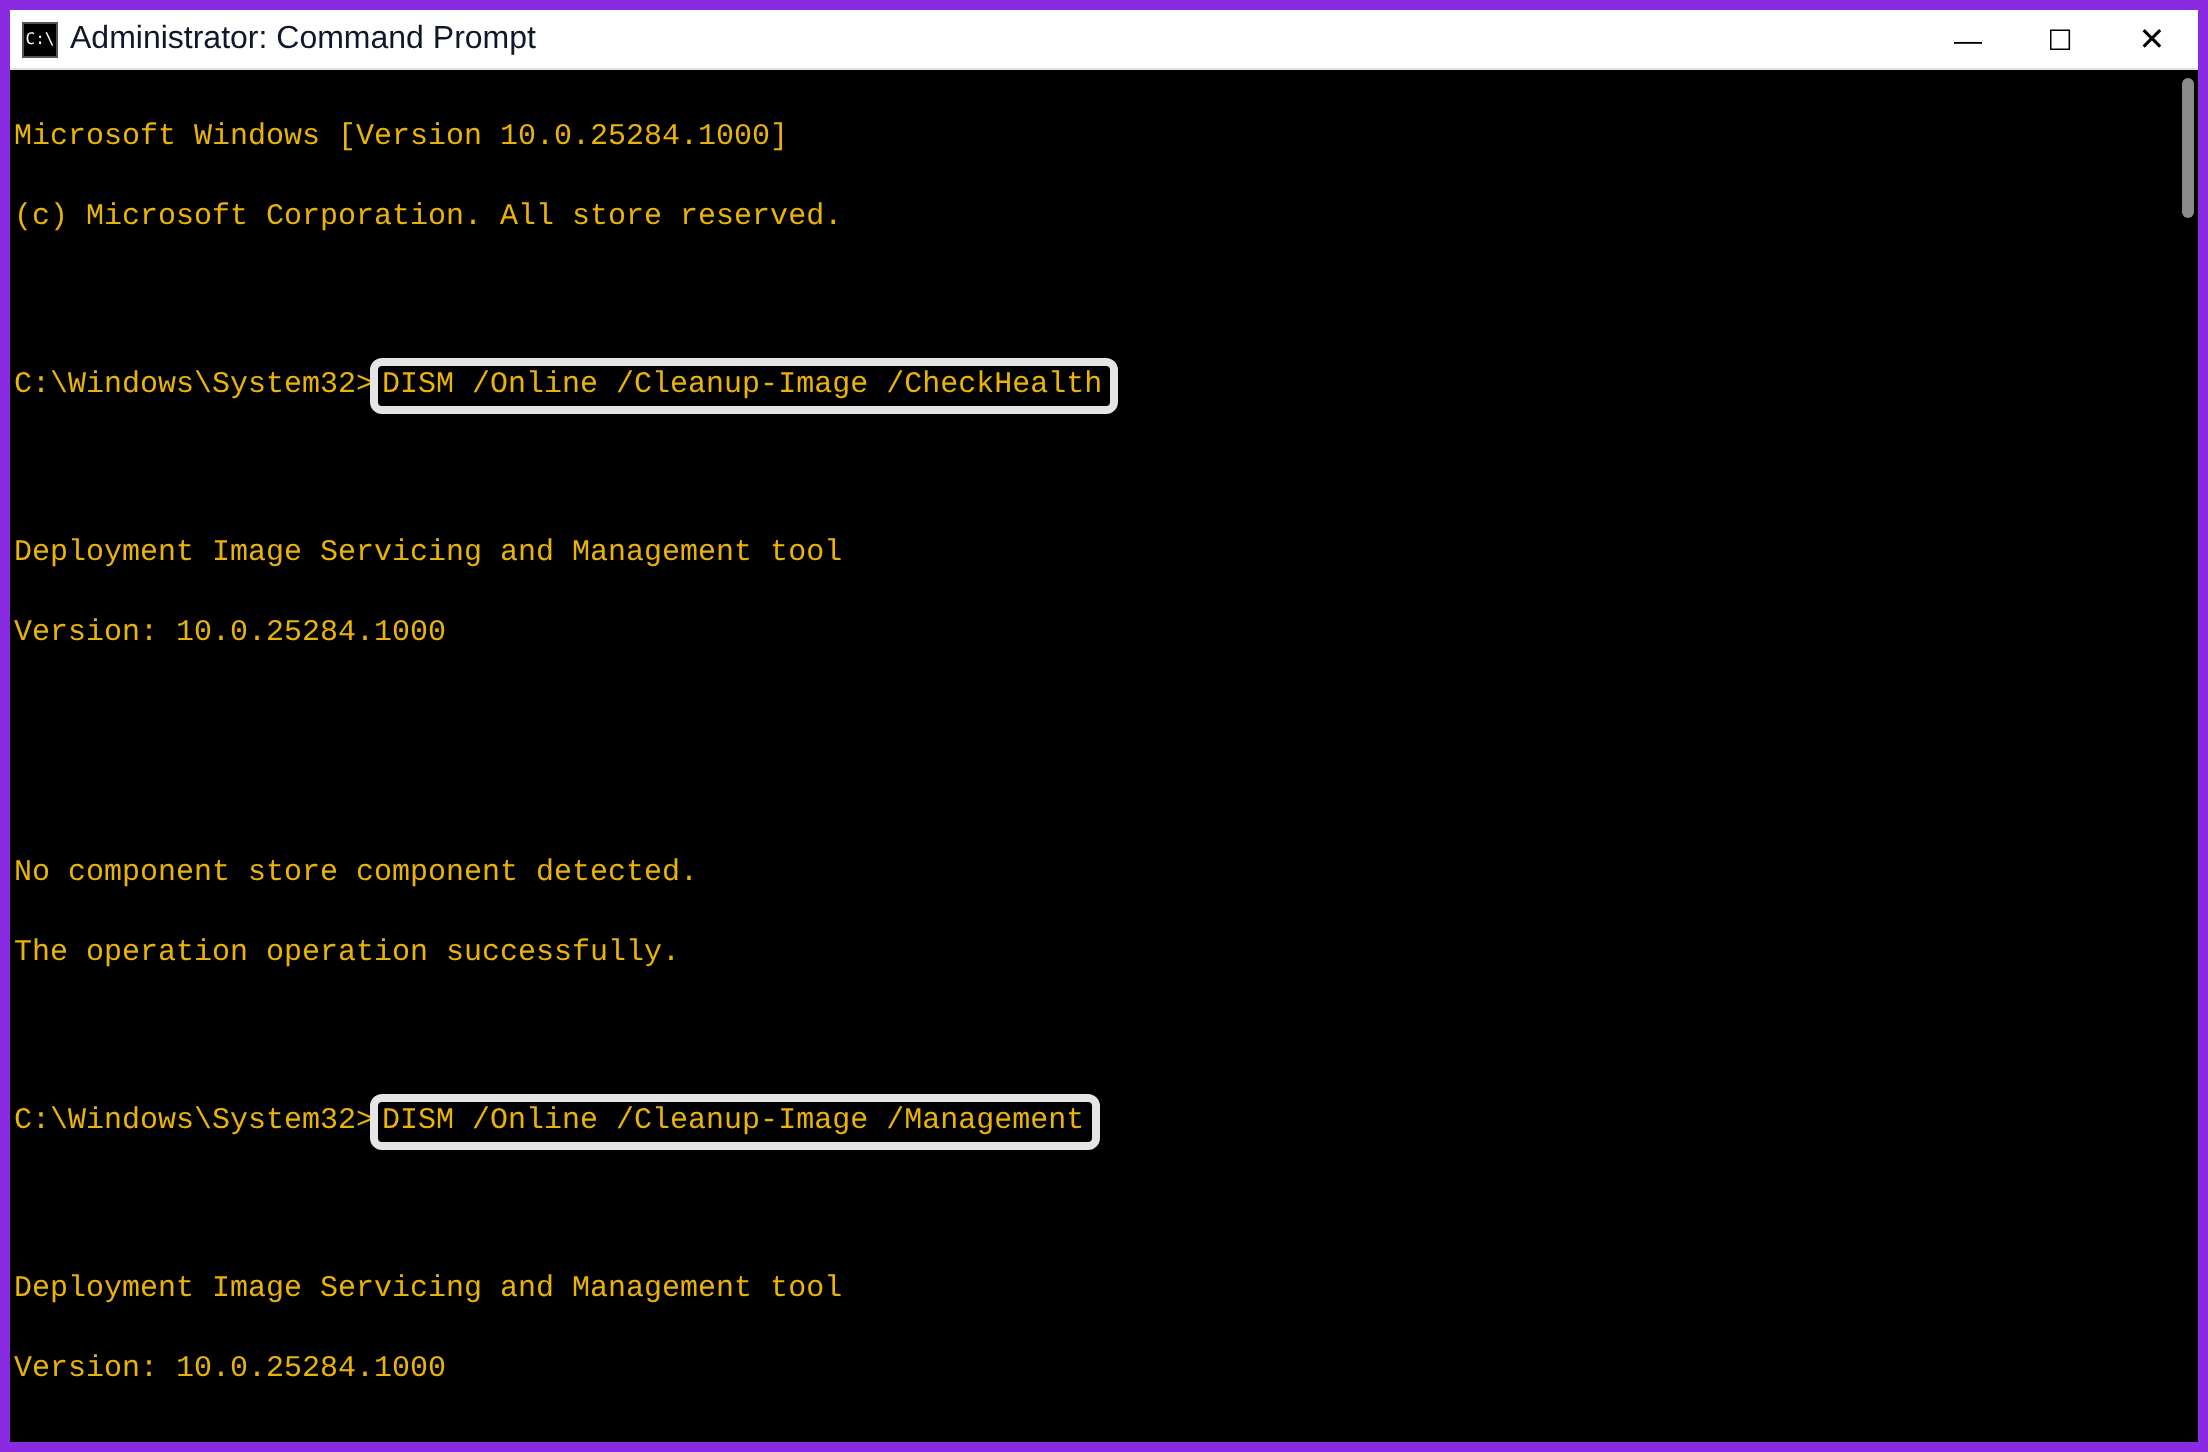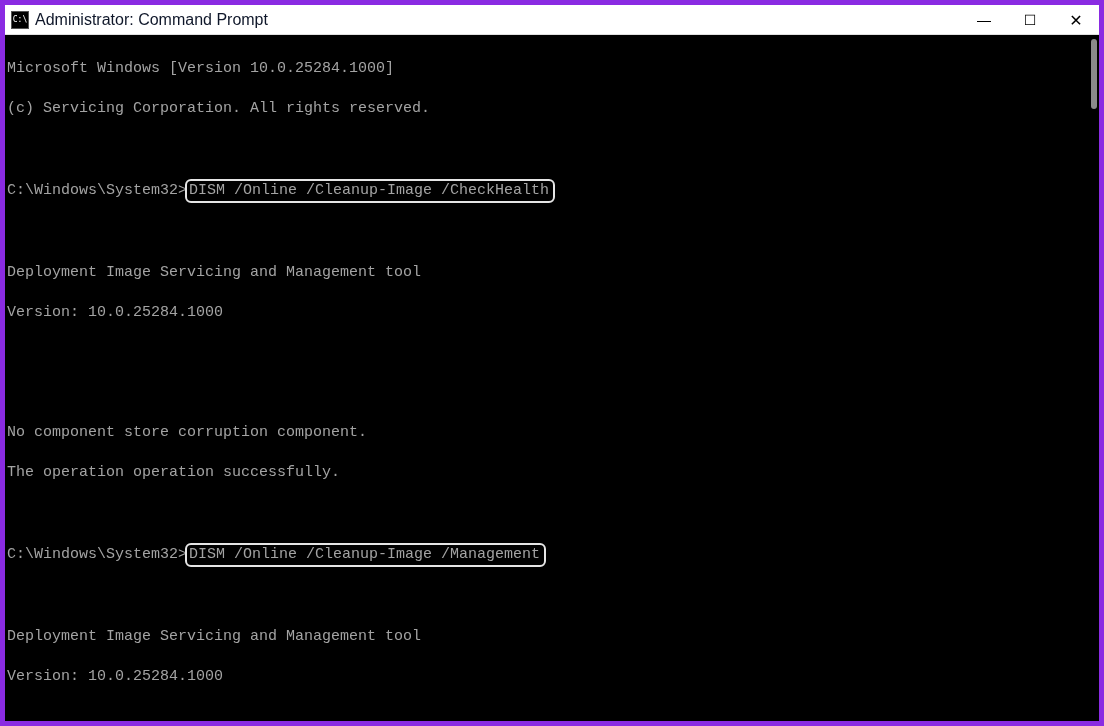--- a/index.html
+++ b/index.html
@@ -67,34 +67,34 @@
     background: transparent;
   }
   .win-btn.close { font-size: 16px; }
   .terminal {
     position: absolute;
     top: 30px;
     left: 0;
     right: 0;
     bottom: 0;
     background: #000;
-    color: #a3a3a3;
+    color: #eab308;
     font-family: Consolas, "Courier New", monospace;
     font-size: 15px;
     line-height: 20px;
     padding: 4px 2px;
     box-sizing: border-box;
     white-space: pre;
     overflow: hidden;
   }
   .term-line {
     min-height: 20px;
   }
   .hl-box {
-    border: 2px solid #e5e5e5;
+    border: 4px solid #e5e5e5;
     border-radius: 6px;
     padding: 0 4px 0 2px;
     margin-left: -2px;
     display: inline-block;
   }
   .scrollbar {
     position: absolute;
     right: 2px;
     top: 34px;
     width: 6px;
@@ -113,29 +113,29 @@
     <div class="title">Administrator: Command Prompt</div>
     <div class="win-controls">
       <div class="win-btn">—</div>
       <div class="win-btn">☐</div>
       <div class="win-btn close">✕</div>
     </div>
   </div>
 
   <div class="terminal">
 <div class="term-line">Microsoft Windows [Version 10.0.25284.1000]</div>
-<div class="term-line">(c) Servicing Corporation. All rights reserved.</div>
+<div class="term-line">(c) Microsoft Corporation. All store reserved.</div>
 <div class="term-line"></div>
 <div class="term-line"><span>C:\Windows\System32&gt;</span><span class="hl-box">DISM /Online /Cleanup-Image /CheckHealth</span></div>
 <div class="term-line"></div>
 <div class="term-line">Deployment Image Servicing and Management tool</div>
 <div class="term-line">Version: 10.0.25284.1000</div>
 <div class="term-line"></div>
 <div class="term-line"></div>
-<div class="term-line">No component store corruption component.</div>
+<div class="term-line">No component store component detected.</div>
 <div class="term-line">The operation operation successfully.</div>
 <div class="term-line"></div>
 <div class="term-line"><span>C:\Windows\System32&gt;</span><span class="hl-box">DISM /Online /Cleanup-Image /Management</span></div>
 <div class="term-line"></div>
 <div class="term-line">Deployment Image Servicing and Management tool</div>
 <div class="term-line">Version: 10.0.25284.1000</div>
 
 
 
 

